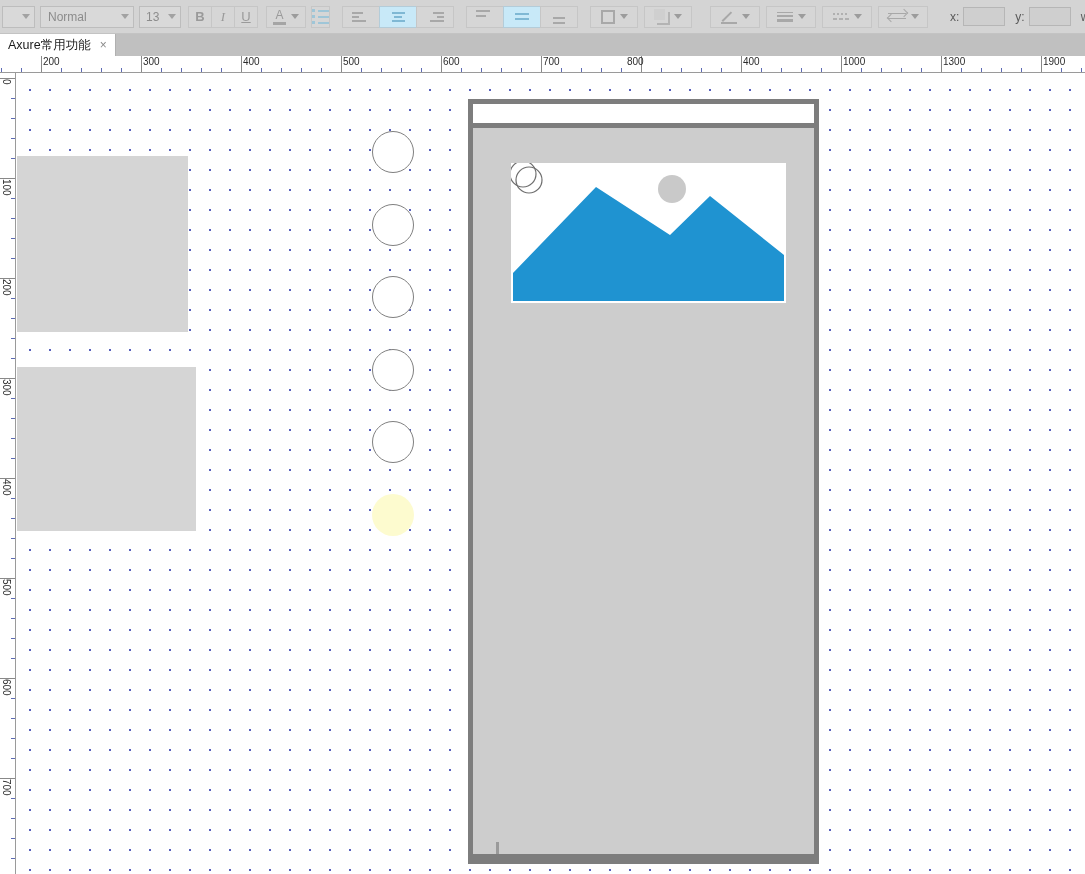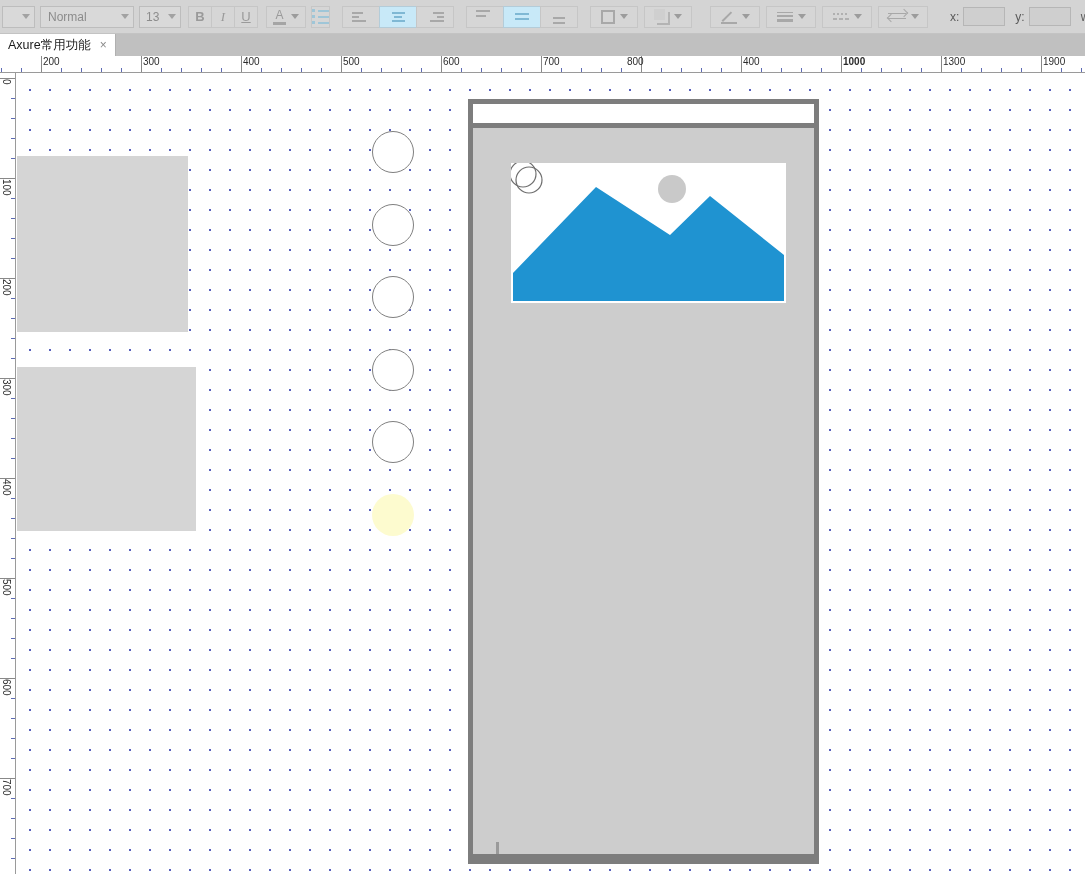--- a/index.html
+++ b/index.html
@@ -475,21 +475,21 @@
     <div class="tick" style="left: 681px;"></div>
     <div class="tick" style="left: 701px;"></div>
     <div class="tick" style="left: 721px;"></div>
     <div class="tick maj" style="left: 741px;"></div>
     <div class="lab" style="left: 741px;">400</div>
     <div class="tick" style="left: 761px;"></div>
     <div class="tick" style="left: 781px;"></div>
     <div class="tick" style="left: 801px;"></div>
     <div class="tick" style="left: 821px;"></div>
     <div class="tick maj" style="left: 841px;"></div>
-    <div class="lab" style="left: 841px; font-weight: bold;">1000</div>
+    <div class="lab" style="left: 841px;">1000</div>
     <div class="tick" style="left: 861px;"></div>
     <div class="tick" style="left: 881px;"></div>
     <div class="tick" style="left: 901px;"></div>
     <div class="tick" style="left: 921px;"></div>
     <div class="tick maj" style="left: 941px;"></div>
     <div class="lab" style="left: 941px;">1300</div>
     <div class="tick" style="left: 961px;"></div>
     <div class="tick" style="left: 981px;"></div>
     <div class="tick" style="left: 1001px;"></div>
     <div class="tick" style="left: 1021px;"></div>

